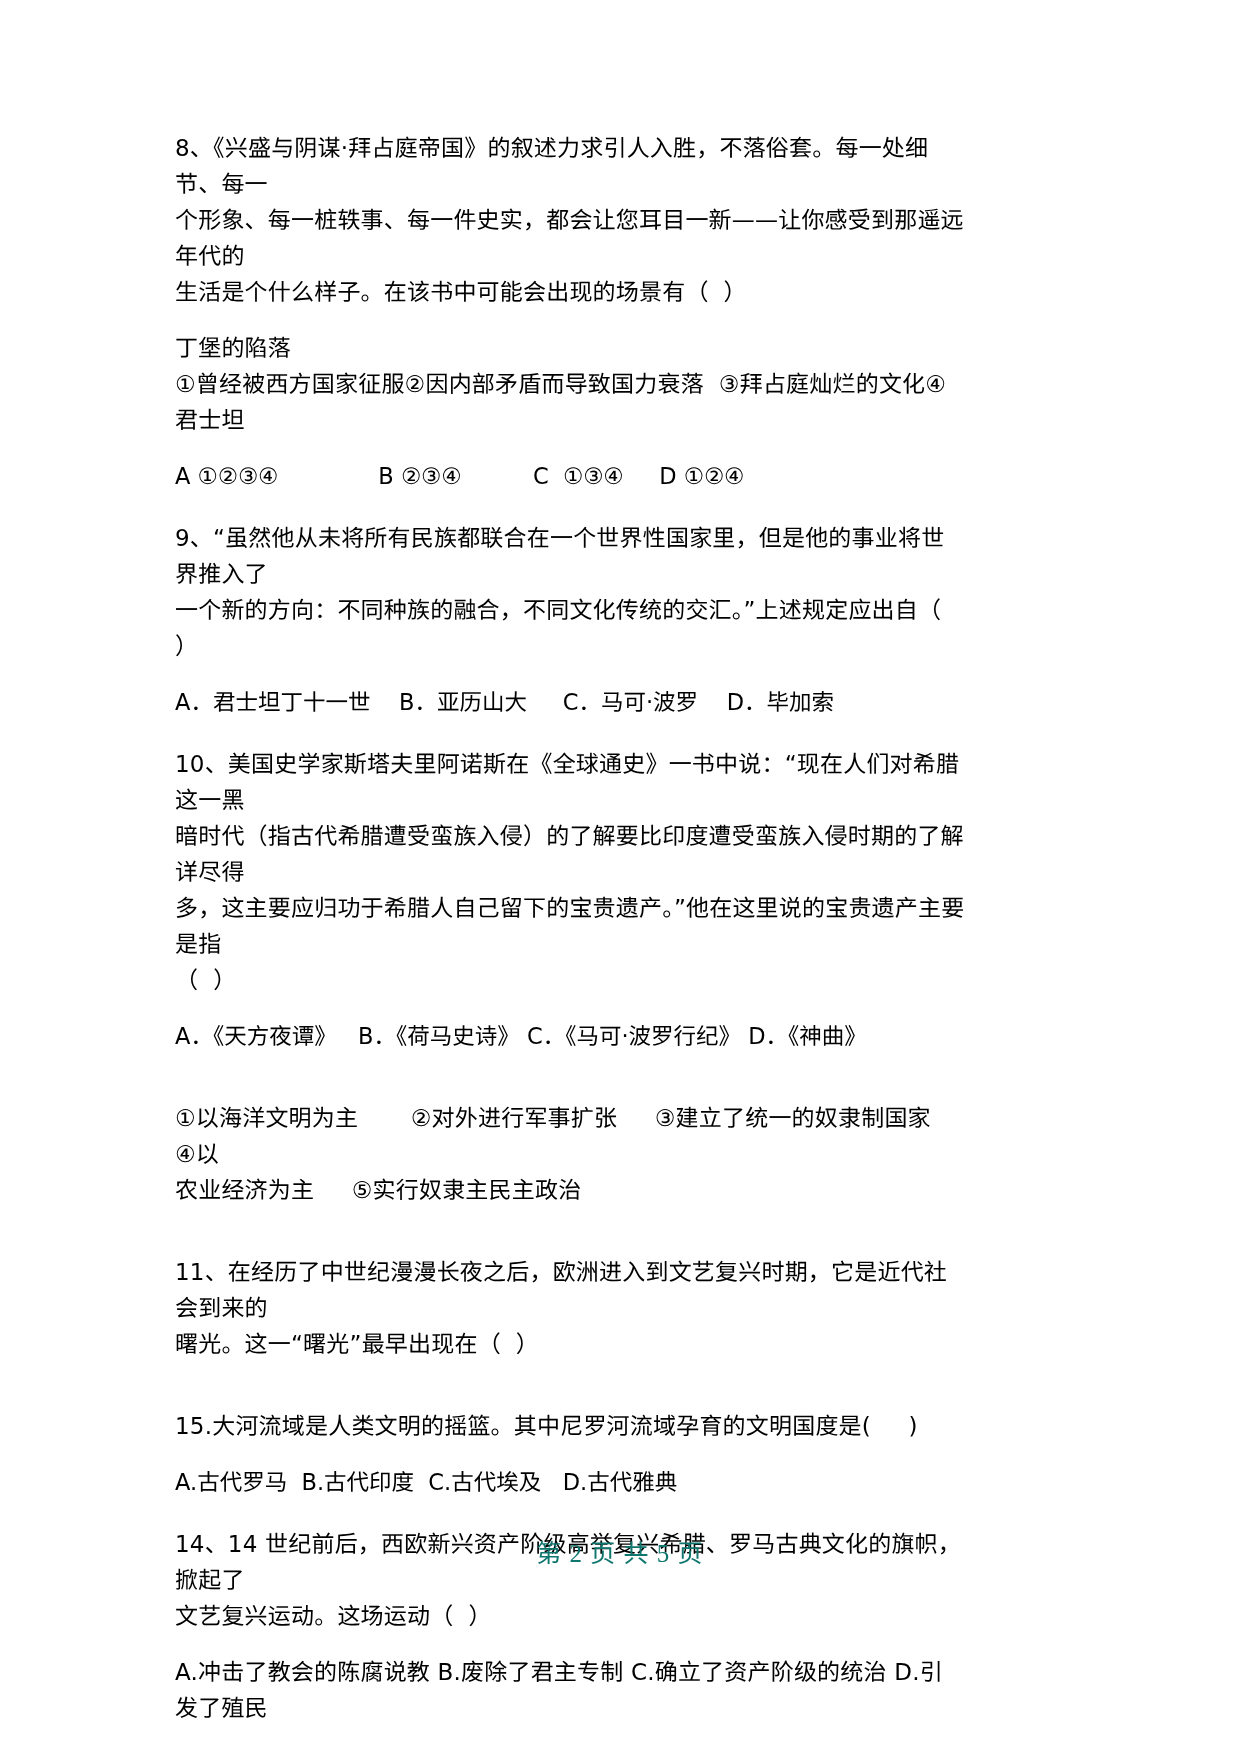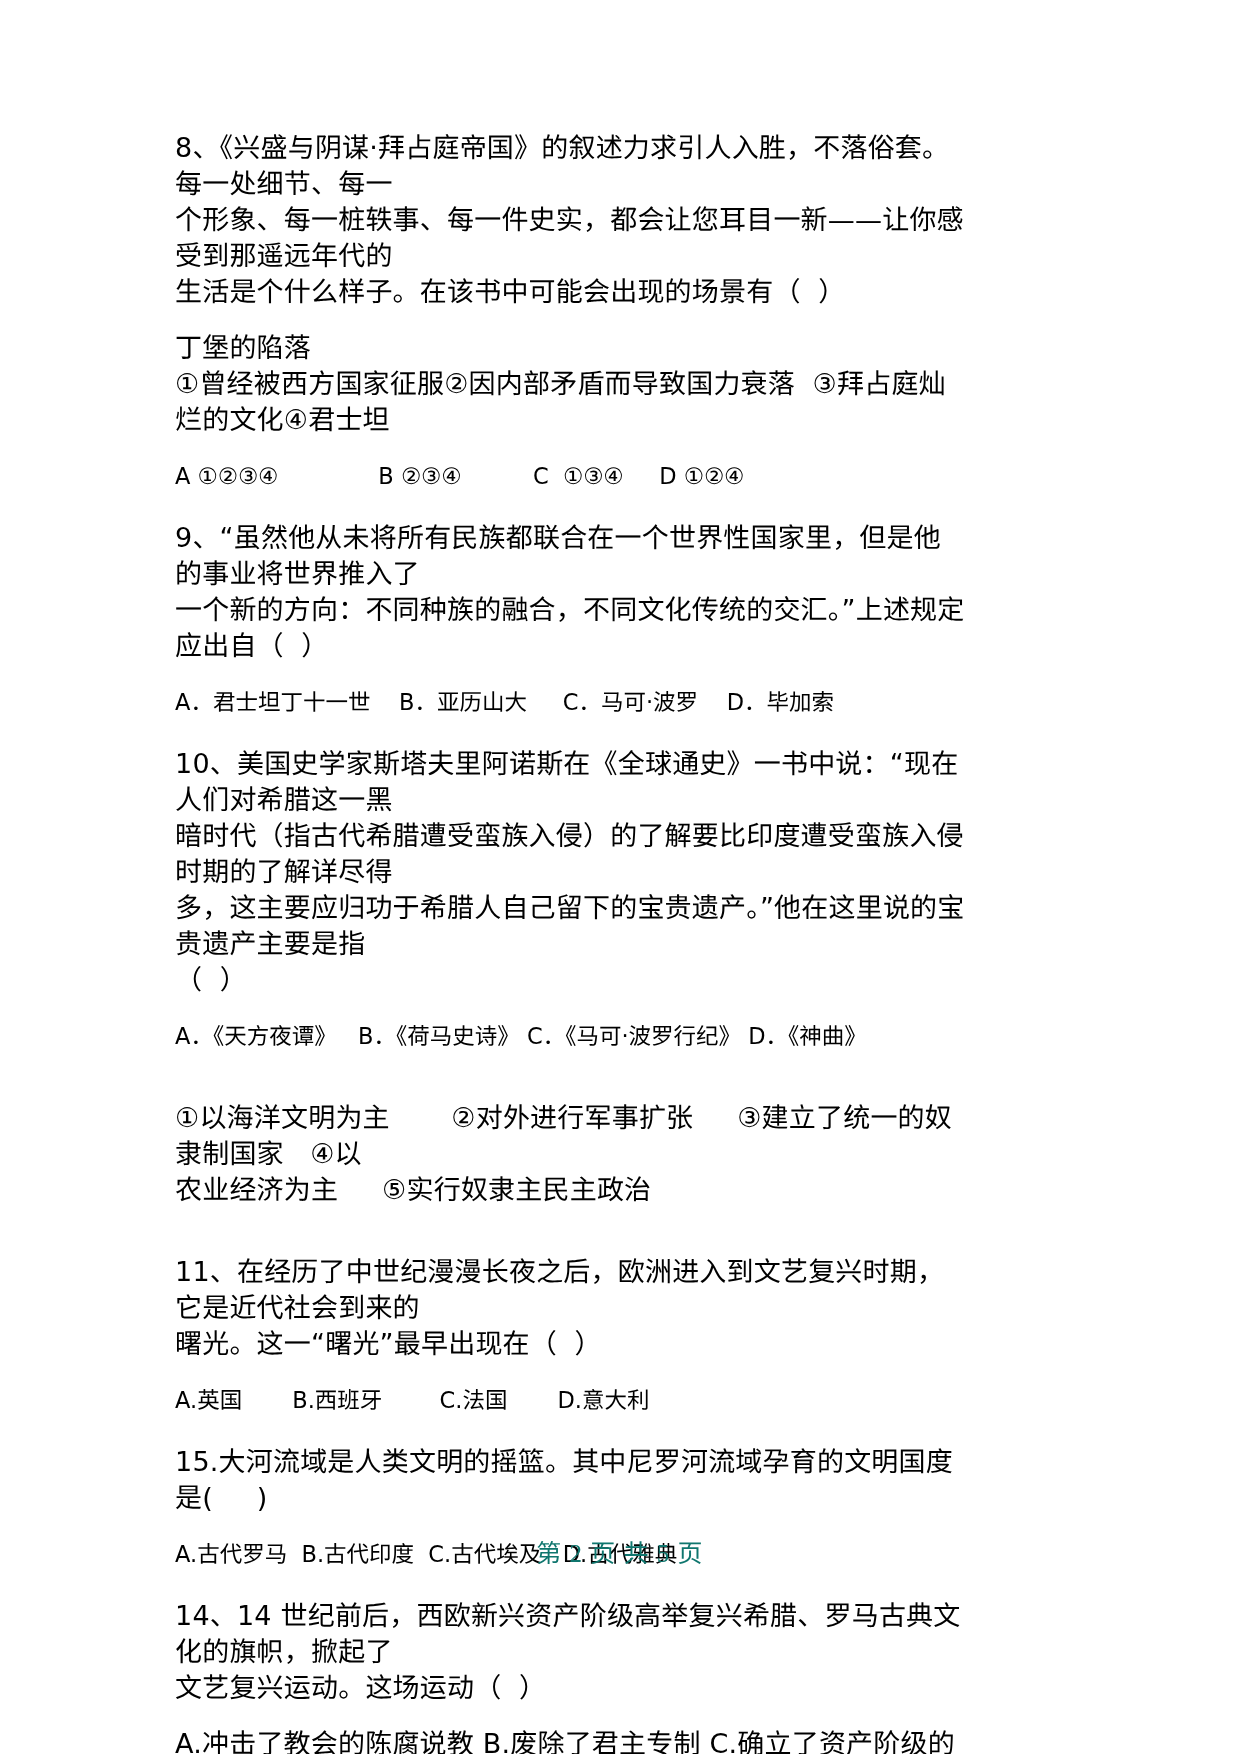--- a/index.html
+++ b/index.html
@@ -26,21 +26,21 @@
     padding: 130px 175px 0 175px;
   }
   .content {
     width: 790px;
   }
   
   .q-block {
     margin: 0 0 26px 0;
   }
   .line {
-    font-size: 27px;
+    font-size: 23px;
     line-height: 36px;
     letter-spacing: 0.2px;
     white-space: pre-wrap;
     word-break: break-all;
   }
   .stem {
     margin-bottom: 0;
   }
   .opts {
     font-size: 22.5px;
@@ -109,21 +109,20 @@
       </div>
       <div class="gap-md"></div>
     </div>
 
     <div class="q-block">
       <div class="stem">
         <div class="line">11、在经历了中世纪漫漫长夜之后，欧洲进入到文艺复兴时期，它是近代社会到来的</div>
         <div class="line">曙光。这一“曙光”最早出现在（  ）</div>
       </div>
       <div class="gap-md"></div>
-      <div class="opts">A.英国       B.西班牙        C.法国       D.意大利</div>
     </div>
 
     <div class="q-block">
       <div class="stem">
         <div class="line">15.大河流域是人类文明的摇篮。其中尼罗河流域孕育的文明国度是(     )</div>
       </div>
       <div class="gap-md"></div>
       <div class="opts">A.古代罗马  B.古代印度  C.古代埃及   D.古代雅典</div>
     </div>
 

